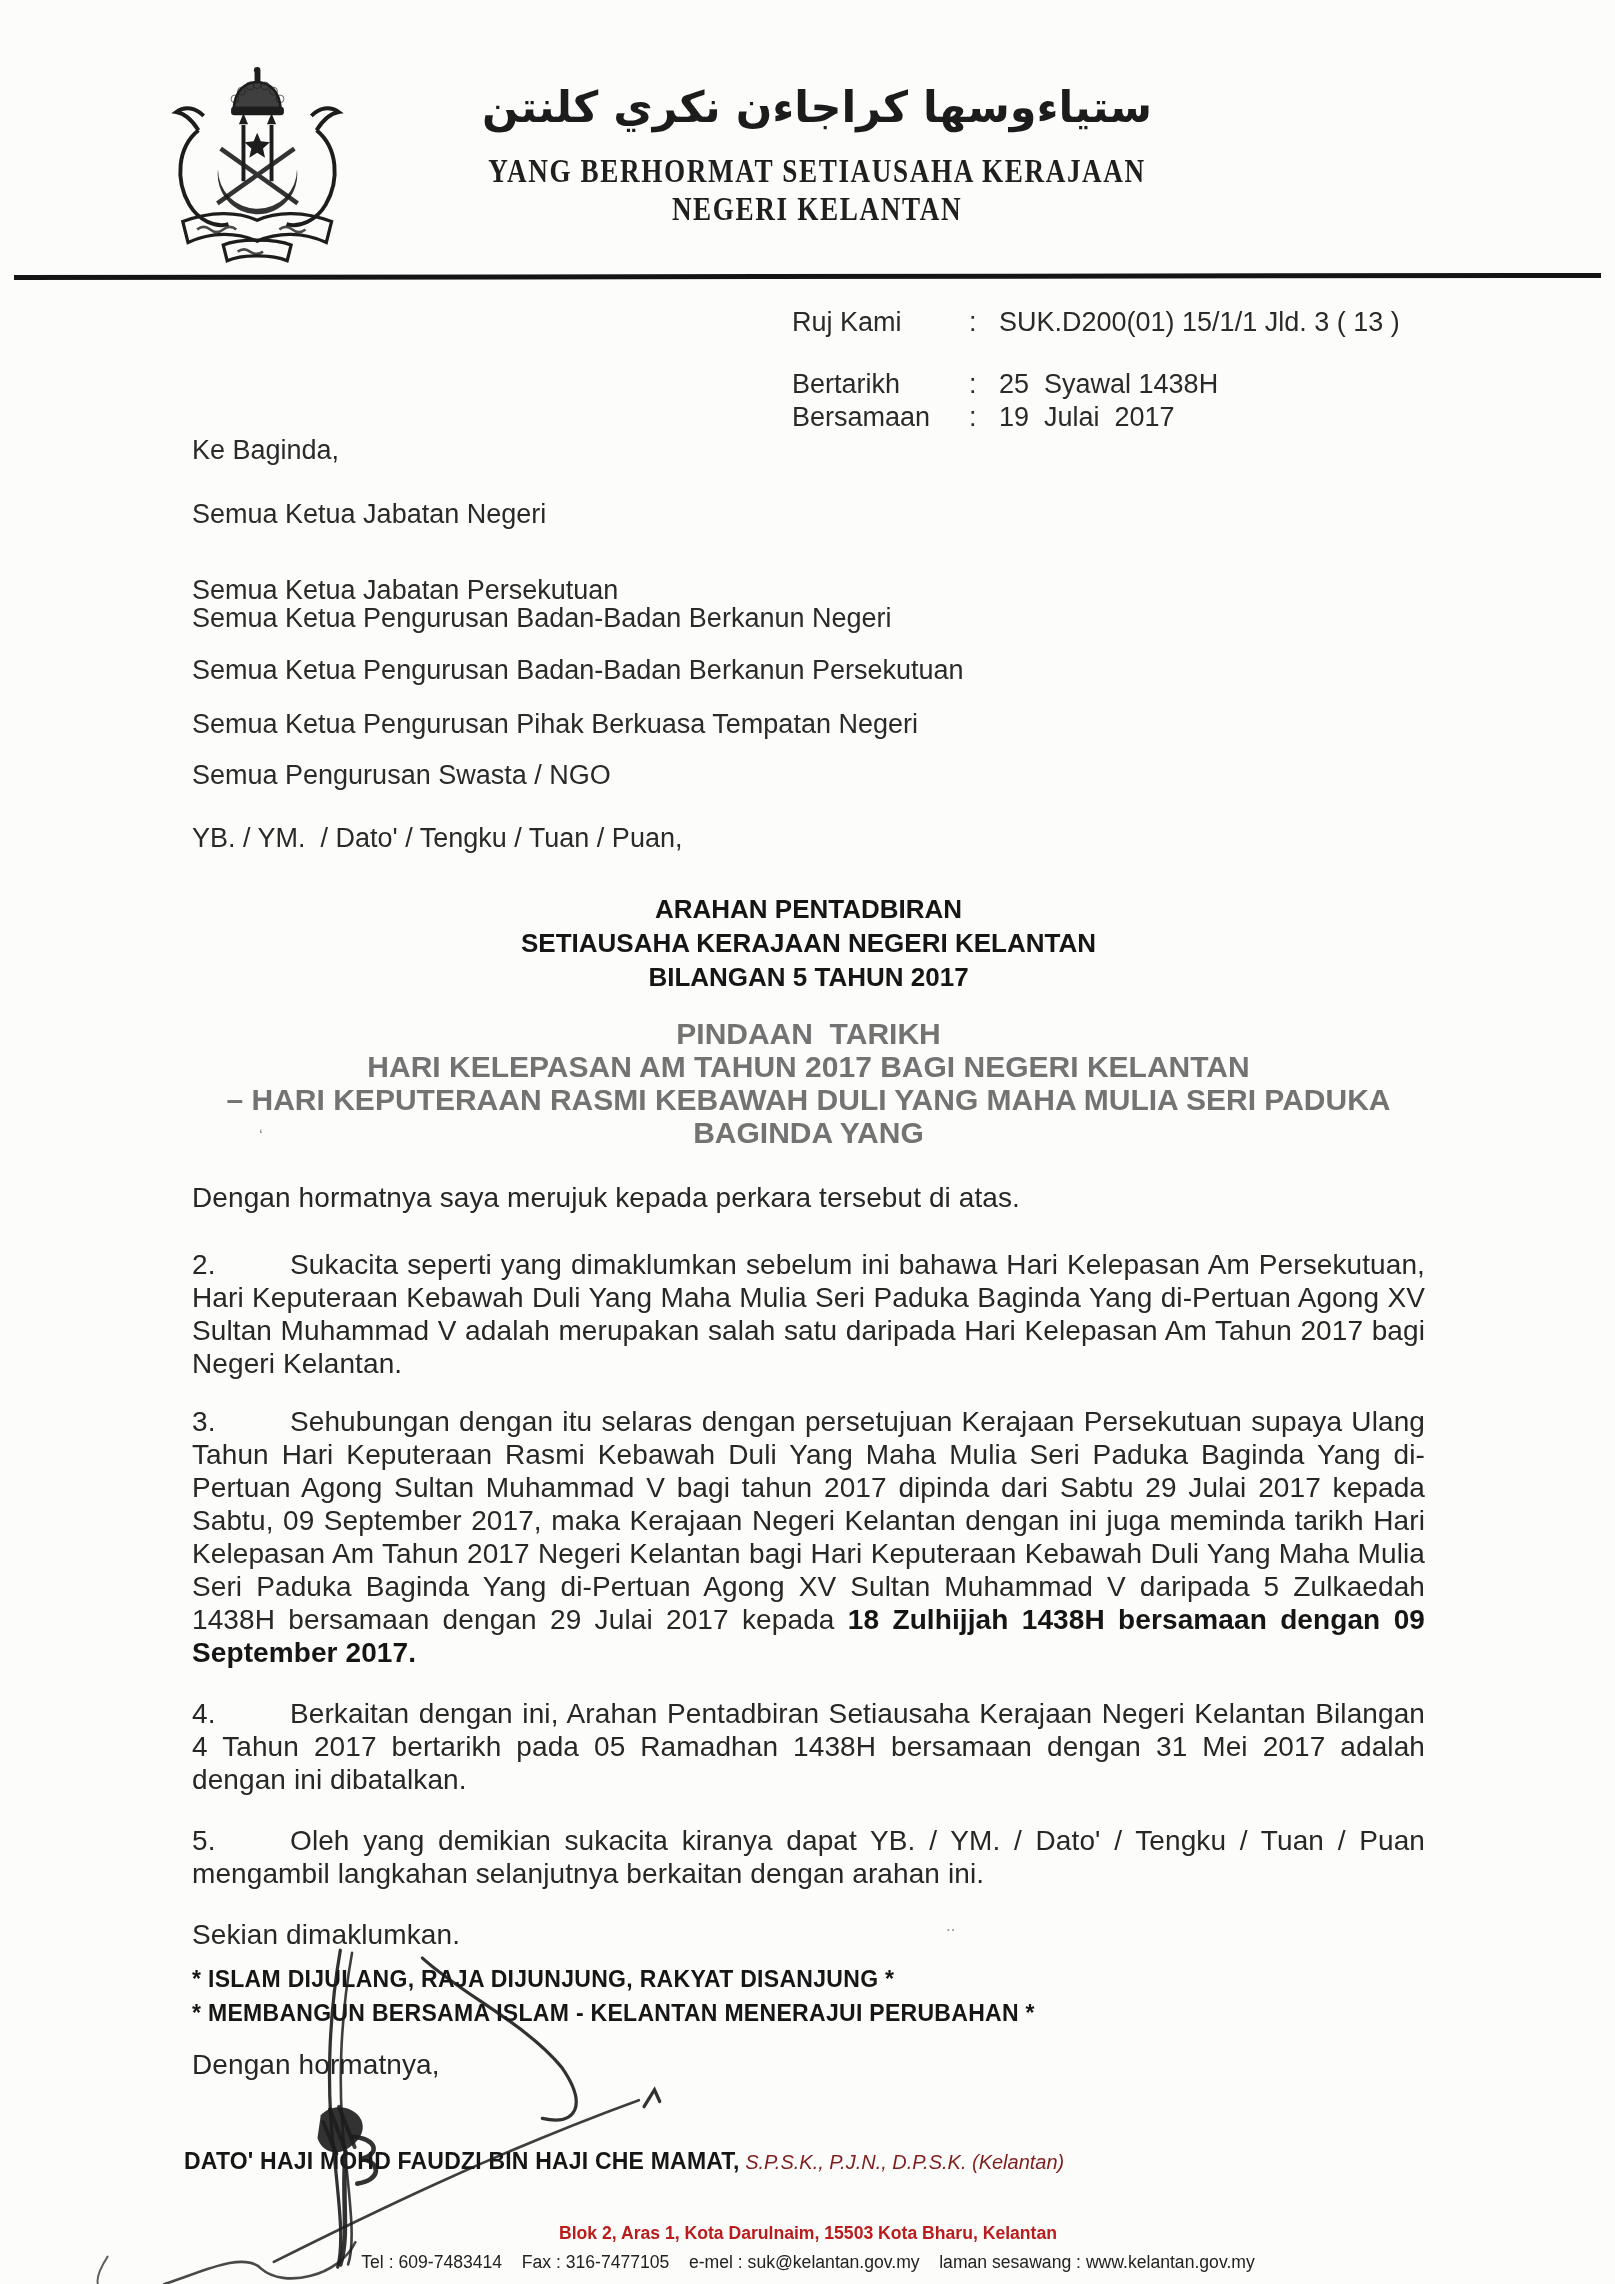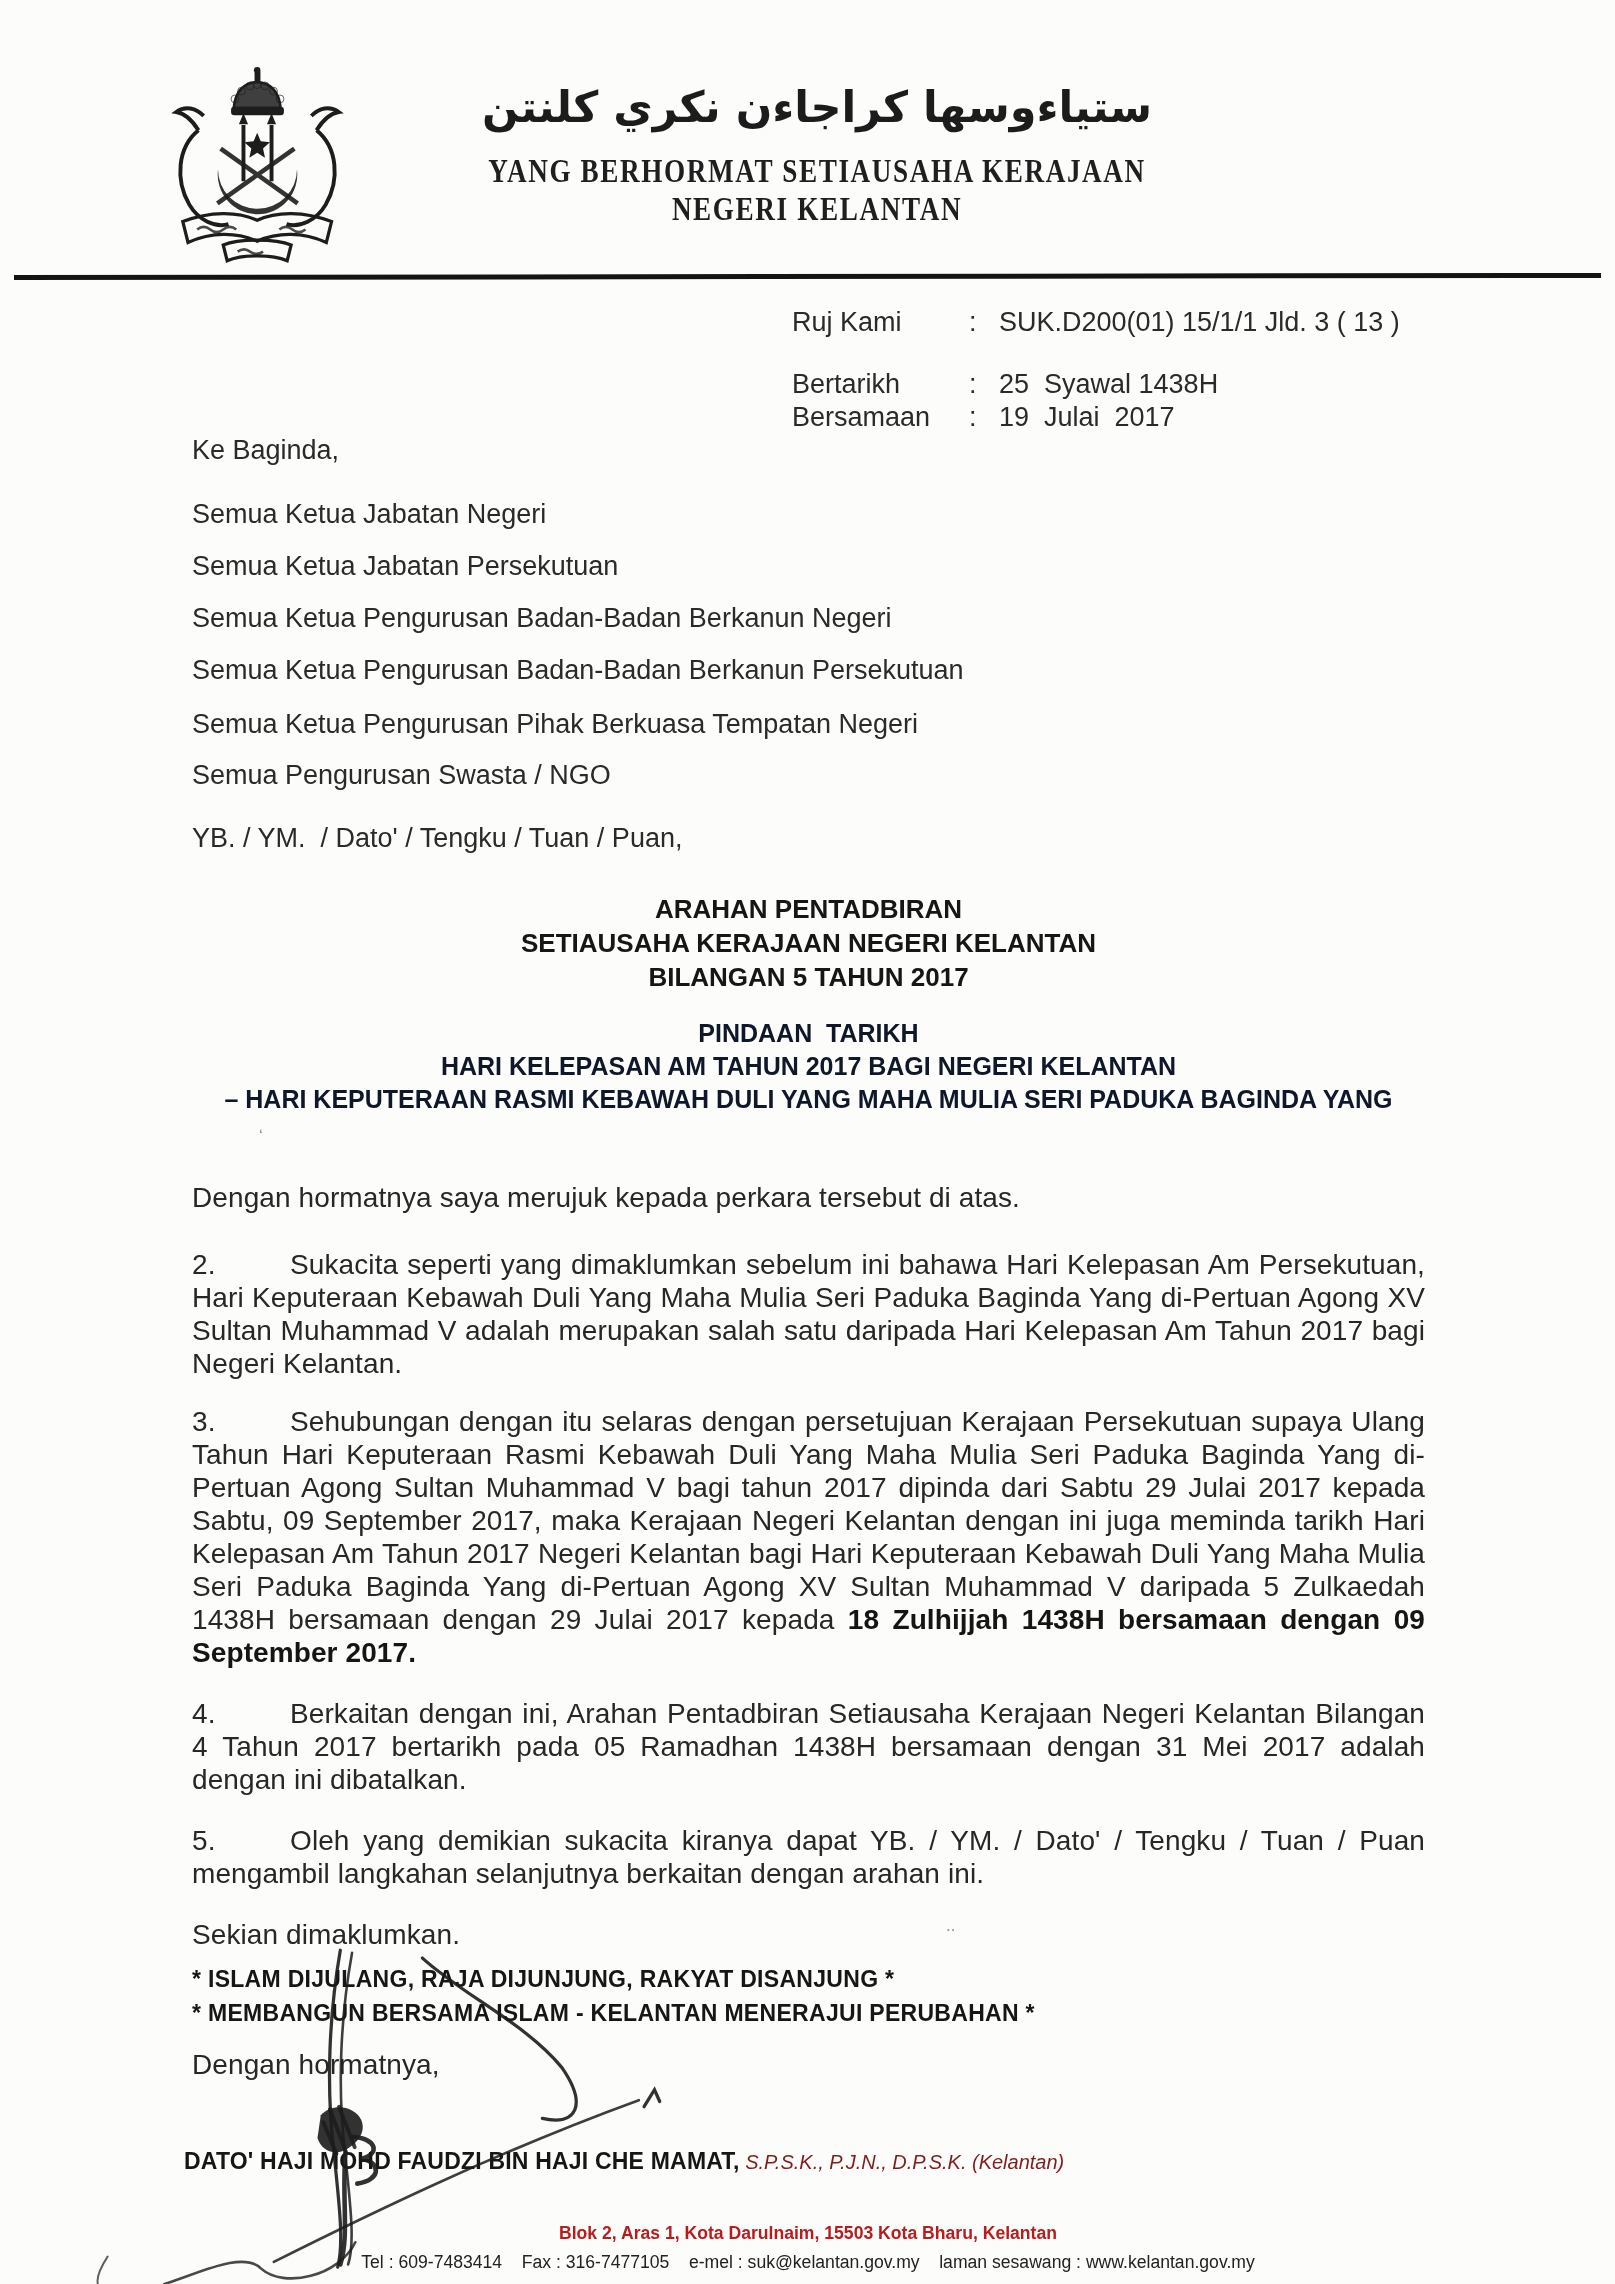--- a/index.html
+++ b/index.html
@@ -26,21 +26,21 @@
   
   .refrow { display:flex; font-size:27px; line-height:33px; color:#2a2a2a; }
   .reflabel { width:177px; }
   .refcolon { width:30px; }
 
   
   .recip { font-size:27px; color:#2a2a2a; white-space:pre-wrap; }
 
   
   .titleline { font-size:26px; line-height:34px; font-weight:700; color:#161616; white-space:pre-wrap; }
-  .subjline  { font-size:25px; line-height:33px; font-weight:700; color:#0f172a; white-space:pre-wrap; }
+  .subjline  { font-size:30px; line-height:33px; font-weight:700; color:#737373; white-space:pre-wrap; }
 
   
   .para { left:192px; width:1233px; }
   .numbered { text-indent:98px; }
   .pnum { position:absolute; left:0; top:0; text-indent:0; }
 
   .slogan { font-size:23px; font-weight:700; color:#161616; letter-spacing:0.3px; white-space:pre-wrap; }
 
   .namebold { font-size:23px; font-weight:700; color:#161616; letter-spacing:0.2px; }
   .honor { font-size:20px; font-style:italic; font-weight:400; color:#7f1d1d; }
@@ -113,21 +113,21 @@
     </div>
     <div class="refrow">
       <span class="reflabel">Bersamaan</span>
       <span class="refcolon">:</span>
       <span class="pre">19  Julai  2017</span>
     </div>
   </div>
 
   <div class="abs recip" style="left:192px; top:435px;">Ke Baginda,</div>
   <div class="abs recip" style="left:192px; top:499px;">Semua Ketua Jabatan Negeri</div>
-  <div class="abs recip" style="left:192px; top:551px;">Semua Ketua Jabatan Persekutuan</div>
+  <div class="abs recip" style="left:192px; top:575px;">Semua Ketua Jabatan Persekutuan</div>
   <div class="abs recip" style="left:192px; top:603px;">Semua Ketua Pengurusan Badan-Badan Berkanun Negeri</div>
   <div class="abs recip" style="left:192px; top:655px;">Semua Ketua Pengurusan Badan-Badan Berkanun Persekutuan</div>
   <div class="abs recip" style="left:192px; top:709px;">Semua Ketua Pengurusan Pihak Berkuasa Tempatan Negeri</div>
   <div class="abs recip" style="left:192px; top:760px;">Semua Pengurusan Swasta / NGO</div>
   <div class="abs recip" style="left:192px; top:823px;">YB. / YM.  / Dato' / Tengku / Tuan / Puan,</div>
 
   <div class="abs center" style="left:192px; top:892px; width:1233px;">
     <div class="titleline">ARAHAN PENTADBIRAN</div>
     <div class="titleline">SETIAUSAHA KERAJAAN NEGERI KELANTAN</div>
     <div class="titleline">BILANGAN 5 TAHUN 2017</div>

